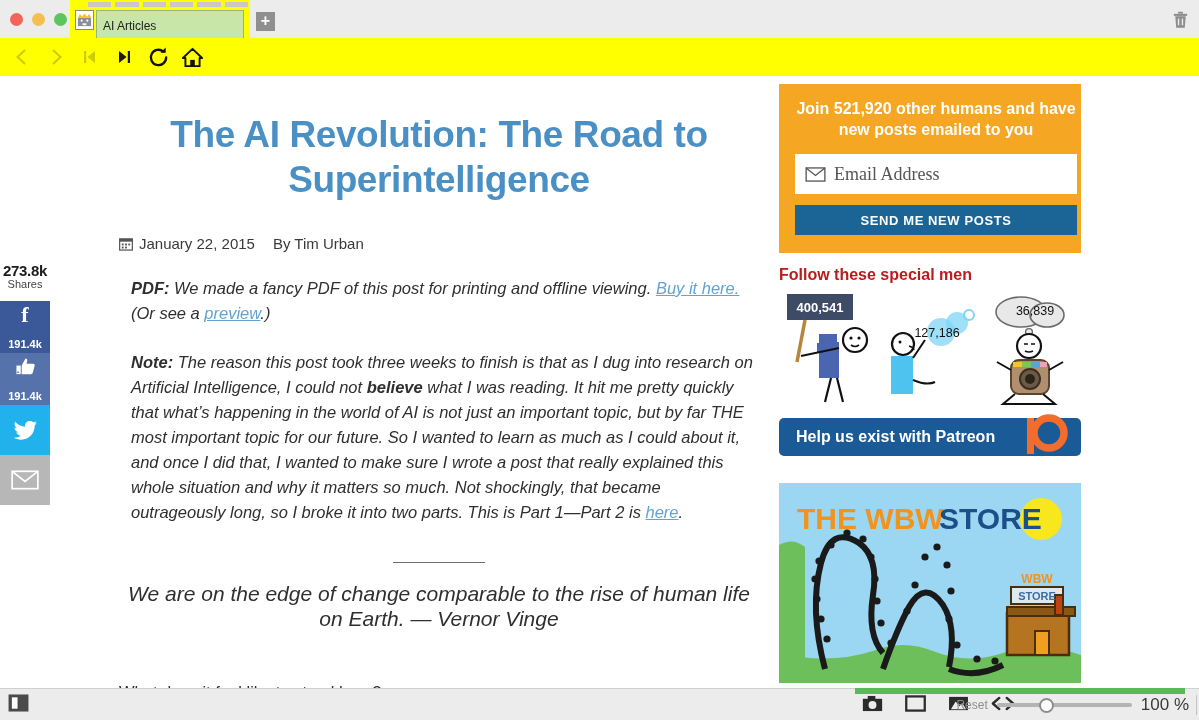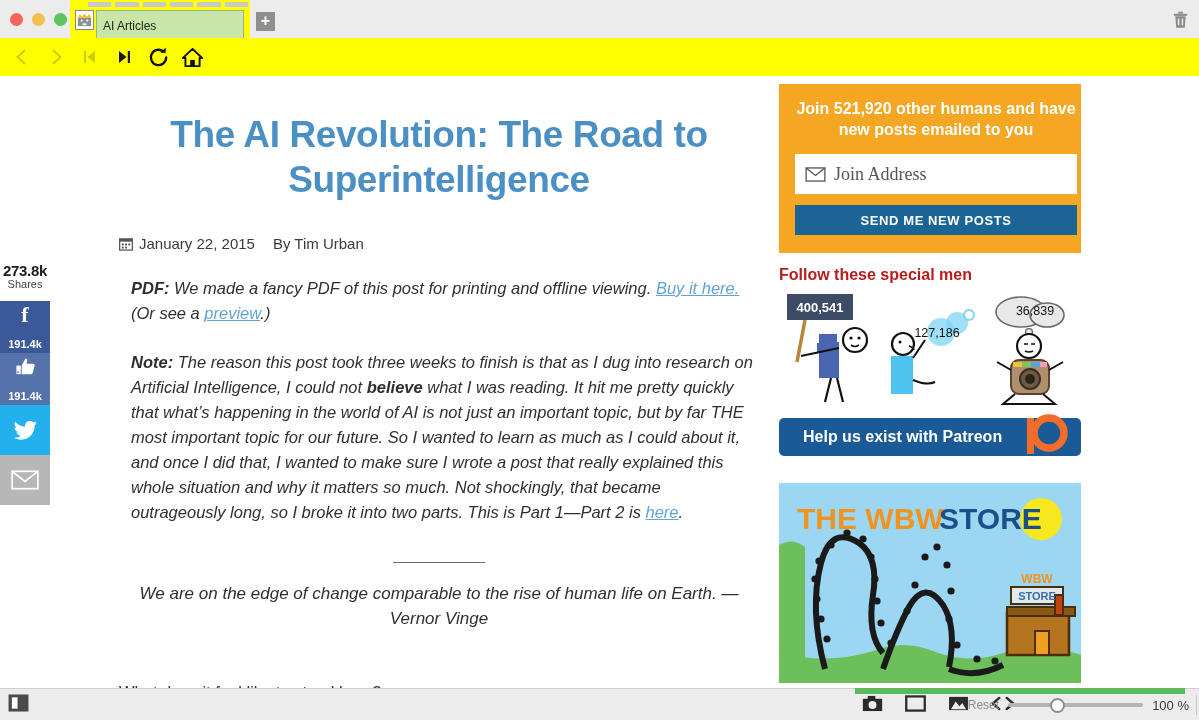--- a/index.html
+++ b/index.html
@@ -112,21 +112,21 @@
     margin-top:24px; font-size:16.5px; line-height:25px;
     color:#2f2f2f; font-style:italic;margin-left:12px;
   }
   .para b { font-style:italic; font-weight:bold; }
   .lnk { color:#61a4d4; }
   .hr-sm {
     width:92px; height:0; border-top:1.5px solid #6f6f6f;
     margin:37px auto 0 auto;
   }
   .quote {
-    margin-top:18px; text-align:center; font-size:17px; line-height:25px;
+    margin-top:18px; text-align:center; font-size:21px; line-height:25px;
     font-style:italic; color:#2f2f2f;
   }
   .next-line {
     margin-top:49px; font-size:16.5px; line-height:25px; color:#2f2f2f;
   }
 
   
   .sidebar { position:absolute; left:779px; top:8px; width:302px; }
   .signup { background:#f5a623; padding:14px 4px 18px 16px; }
   .signup-head {
@@ -143,21 +143,21 @@
     display:flex; align-items:center; justify-content:center;
   }
   .follow-head {
     margin-top:13px; font-size:16px; font-weight:bold; color:#b91c1c;
   }
   .social-art { margin-top:6px; width:302px; height:125px; position:relative; }
   .patreon {
     margin-top:3px; height:38px; background:#1a5a96; border-radius:5px;
     display:flex; align-items:center; position:relative;
   }
-  .patreon-label { color:#fff; font-size:16px; font-weight:bold; padding-left:24px; }
+  .patreon-label { color:#fff; font-size:16px; font-weight:bold; padding-left:17px; }
   .patreon-logo { position:absolute; right:12px; top:-6px; }
   .store { margin-top:27px; width:302px; height:200px; position:relative; overflow:hidden; }
 
   
   .statusbar {
     position:absolute; left:0; top:688px; width:1199px; height:32px;
     background:#ececec; border-top:1px solid #cfcfcf;
   }
   .green-bar { position:absolute; left:855px; top:-1px; width:330px; height:6px; background:#5cb85c; }
   .sb-left { position:absolute; left:8px; top:5px; width:22px; height:21px; }
@@ -169,21 +169,21 @@
     position:absolute; right:10px; top:0; height:32px;
     display:flex; align-items:center; gap:9px;
   }
   .reset-lbl { font-size:12px; color:#8d8d8d; }
   .slider { position:relative; width:135px; height:14px; display:flex; align-items:center; }
   .slider-track { width:135px; height:4px; background:#b4b4b4; border-radius:2px; }
   .slider-knob {
     position:absolute; left:42px; top:0; width:15px; height:15px;
     background:#fff; border:2px solid #8d8d8d; border-radius:50%;
   }
-  .zoom-pct { font-size:13px; color:#3a3a3a; }
+  .zoom-pct { font-size:17px; color:#3a3a3a; }
   .sb-divider { position:absolute; right:2px; top:6px; width:1px; height:20px; background:#c4c4c4; }
 </style>
 </head>
 <body>
 
 <div class="app">
 
   <div class="tabstrip">
     <div class="traffic">
       <i class="tl-red"></i>
@@ -370,21 +370,21 @@
 
     <div class="sidebar">
 
       <div class="signup">
         <div class="signup-head">Join 521,920 other humans and have new posts emailed to you</div>
         <div class="signup-input">
           <svg width="21" height="15" viewBox="0 0 22 16">
             <rect x="1" y="1" width="20" height="14" fill="none" stroke="#555" stroke-width="1.4"></rect>
             <path d="M1 1 L11 9 L21 1" fill="none" stroke="#555" stroke-width="1.4"></path>
           </svg>
-          <span class="signup-ph">Join Address</span>
+          <span class="signup-ph">Email Address</span>
         </div>
         <div class="signup-btn">SEND ME NEW POSTS</div>
       </div>
 
       <div class="follow-head">Follow these special men</div>
 
       <div class="social-art">
         <svg width="302" height="125" viewBox="0 0 302 125">
 
           <g>

